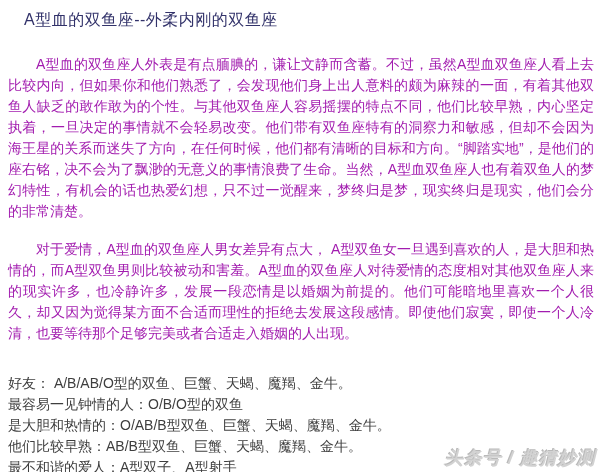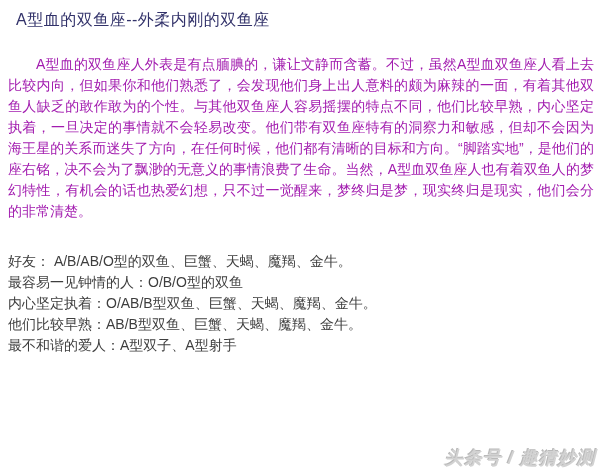--- a/index.html
+++ b/index.html
@@ -18,21 +18,21 @@
     width: 602px;
     height: 472px;
     box-sizing: border-box;
     padding: 10px 8px 0 8px;
     background: #ffffff;
   }
   .title {
     font-size: 16px;
     font-weight: normal;
     color: #32326a;
-    margin: 0 0 24px 8px;
+    margin: 0 0 24px 16px;
     line-height: 20px;
     letter-spacing: 0.5px;
   }
   .para {
     font-size: 14px;
     line-height: 21px;
     color: #a21caf;
     text-align: justify;
     text-indent: 2em;
     margin: 0 0 17px 0;
@@ -64,24 +64,25 @@
 </style>
 </head>
 <body>
 
 <div class="page">
 
   <h1 class="title">A型血的双鱼座--外柔内刚的双鱼座</h1>
 
   <p class="para">A型血的双鱼座人外表是有点腼腆的，谦让文静而含蓄。不过，虽然A型血双鱼座人看上去比较内向，但如果你和他们熟悉了，会发现他们身上出人意料的颇为麻辣的一面，有着其他双鱼人缺乏的敢作敢为的个性。与其他双鱼座人容易摇摆的特点不同，他们比较早熟，内心坚定执着，一旦决定的事情就不会轻易改变。他们带有双鱼座特有的洞察力和敏感，但却不会因为海王星的关系而迷失了方向，在任何时候，他们都有清晰的目标和方向。“脚踏实地”，是他们的座右铭，决不会为了飘渺的无意义的事情浪费了生命。当然，A型血双鱼座人也有着双鱼人的梦幻特性，有机会的话也热爱幻想，只不过一觉醒来，梦终归是梦，现实终归是现实，他们会分的非常清楚。</p>
 
+  <p class="para">对于爱情，A型血的双鱼座人男女差异有点大， A型双鱼女一旦遇到喜欢的人，是大胆和热情的，而A型双鱼男则比较被动和害羞。A型血的双鱼座人对待爱情的态度相对其他双鱼座人来的现实许多，也冷静许多，发展一段恋情是以婚姻为前提的。他们可能暗地里喜欢一个人很久，却又因为觉得某方面不合适而理性的拒绝去发展这段感情。即使他们寂寞，即使一个人冷清，也要等待那个足够完美或者合适走入婚姻的人出现。</p>
 
   <div class="facts">
     <div class="fact">好友： A/B/AB/O型的双鱼、巨蟹、天蝎、魔羯、金牛。</div>
     <div class="fact">最容易一见钟情的人：O/B/O型的双鱼</div>
-    <div class="fact">内心坚定执着：O/AB/B型双鱼、巨蟹、天蝎、魔羯、金牛。</div>
+    <div class="fact">是大胆和热情的：O/AB/B型双鱼、巨蟹、天蝎、魔羯、金牛。</div>
     <div class="fact">他们比较早熟：AB/B型双鱼、巨蟹、天蝎、魔羯、金牛。</div>
     <div class="fact">最不和谐的爱人：A型双子、A型射手</div>
   </div>
 
   <div class="watermark">头条号 / 趣猜妙测</div>
 
 </div>
 
 </body></html>

